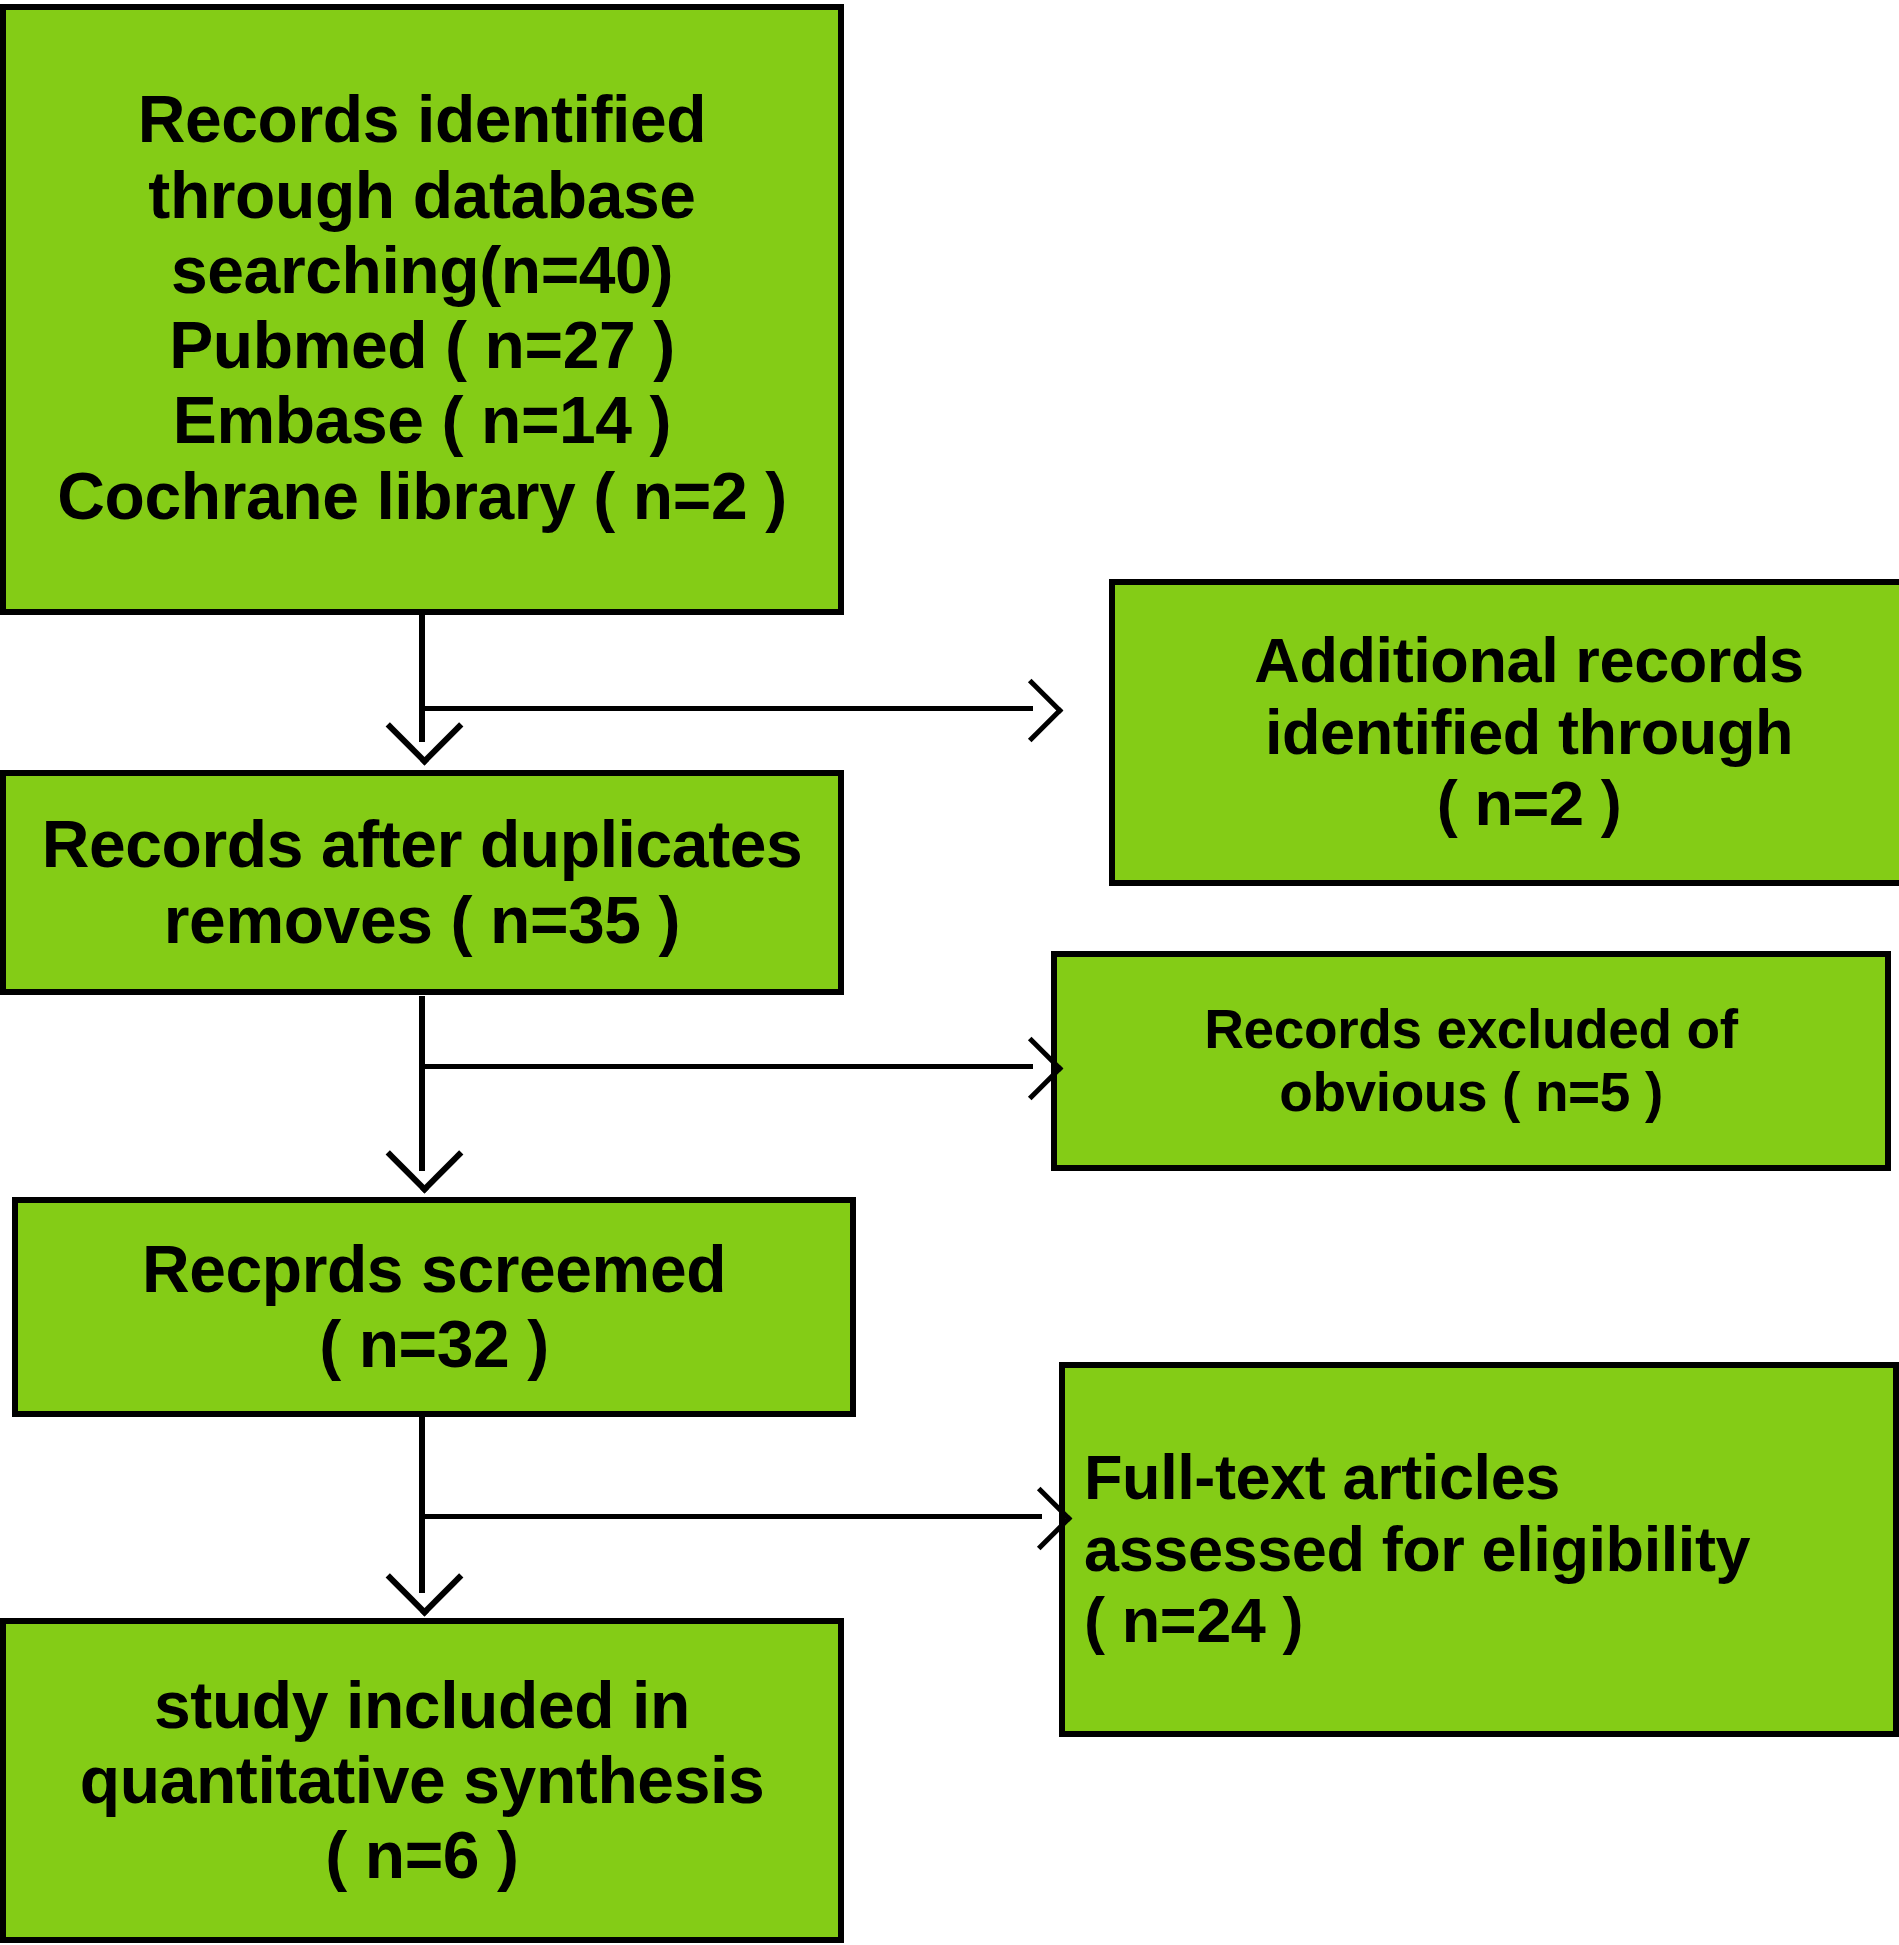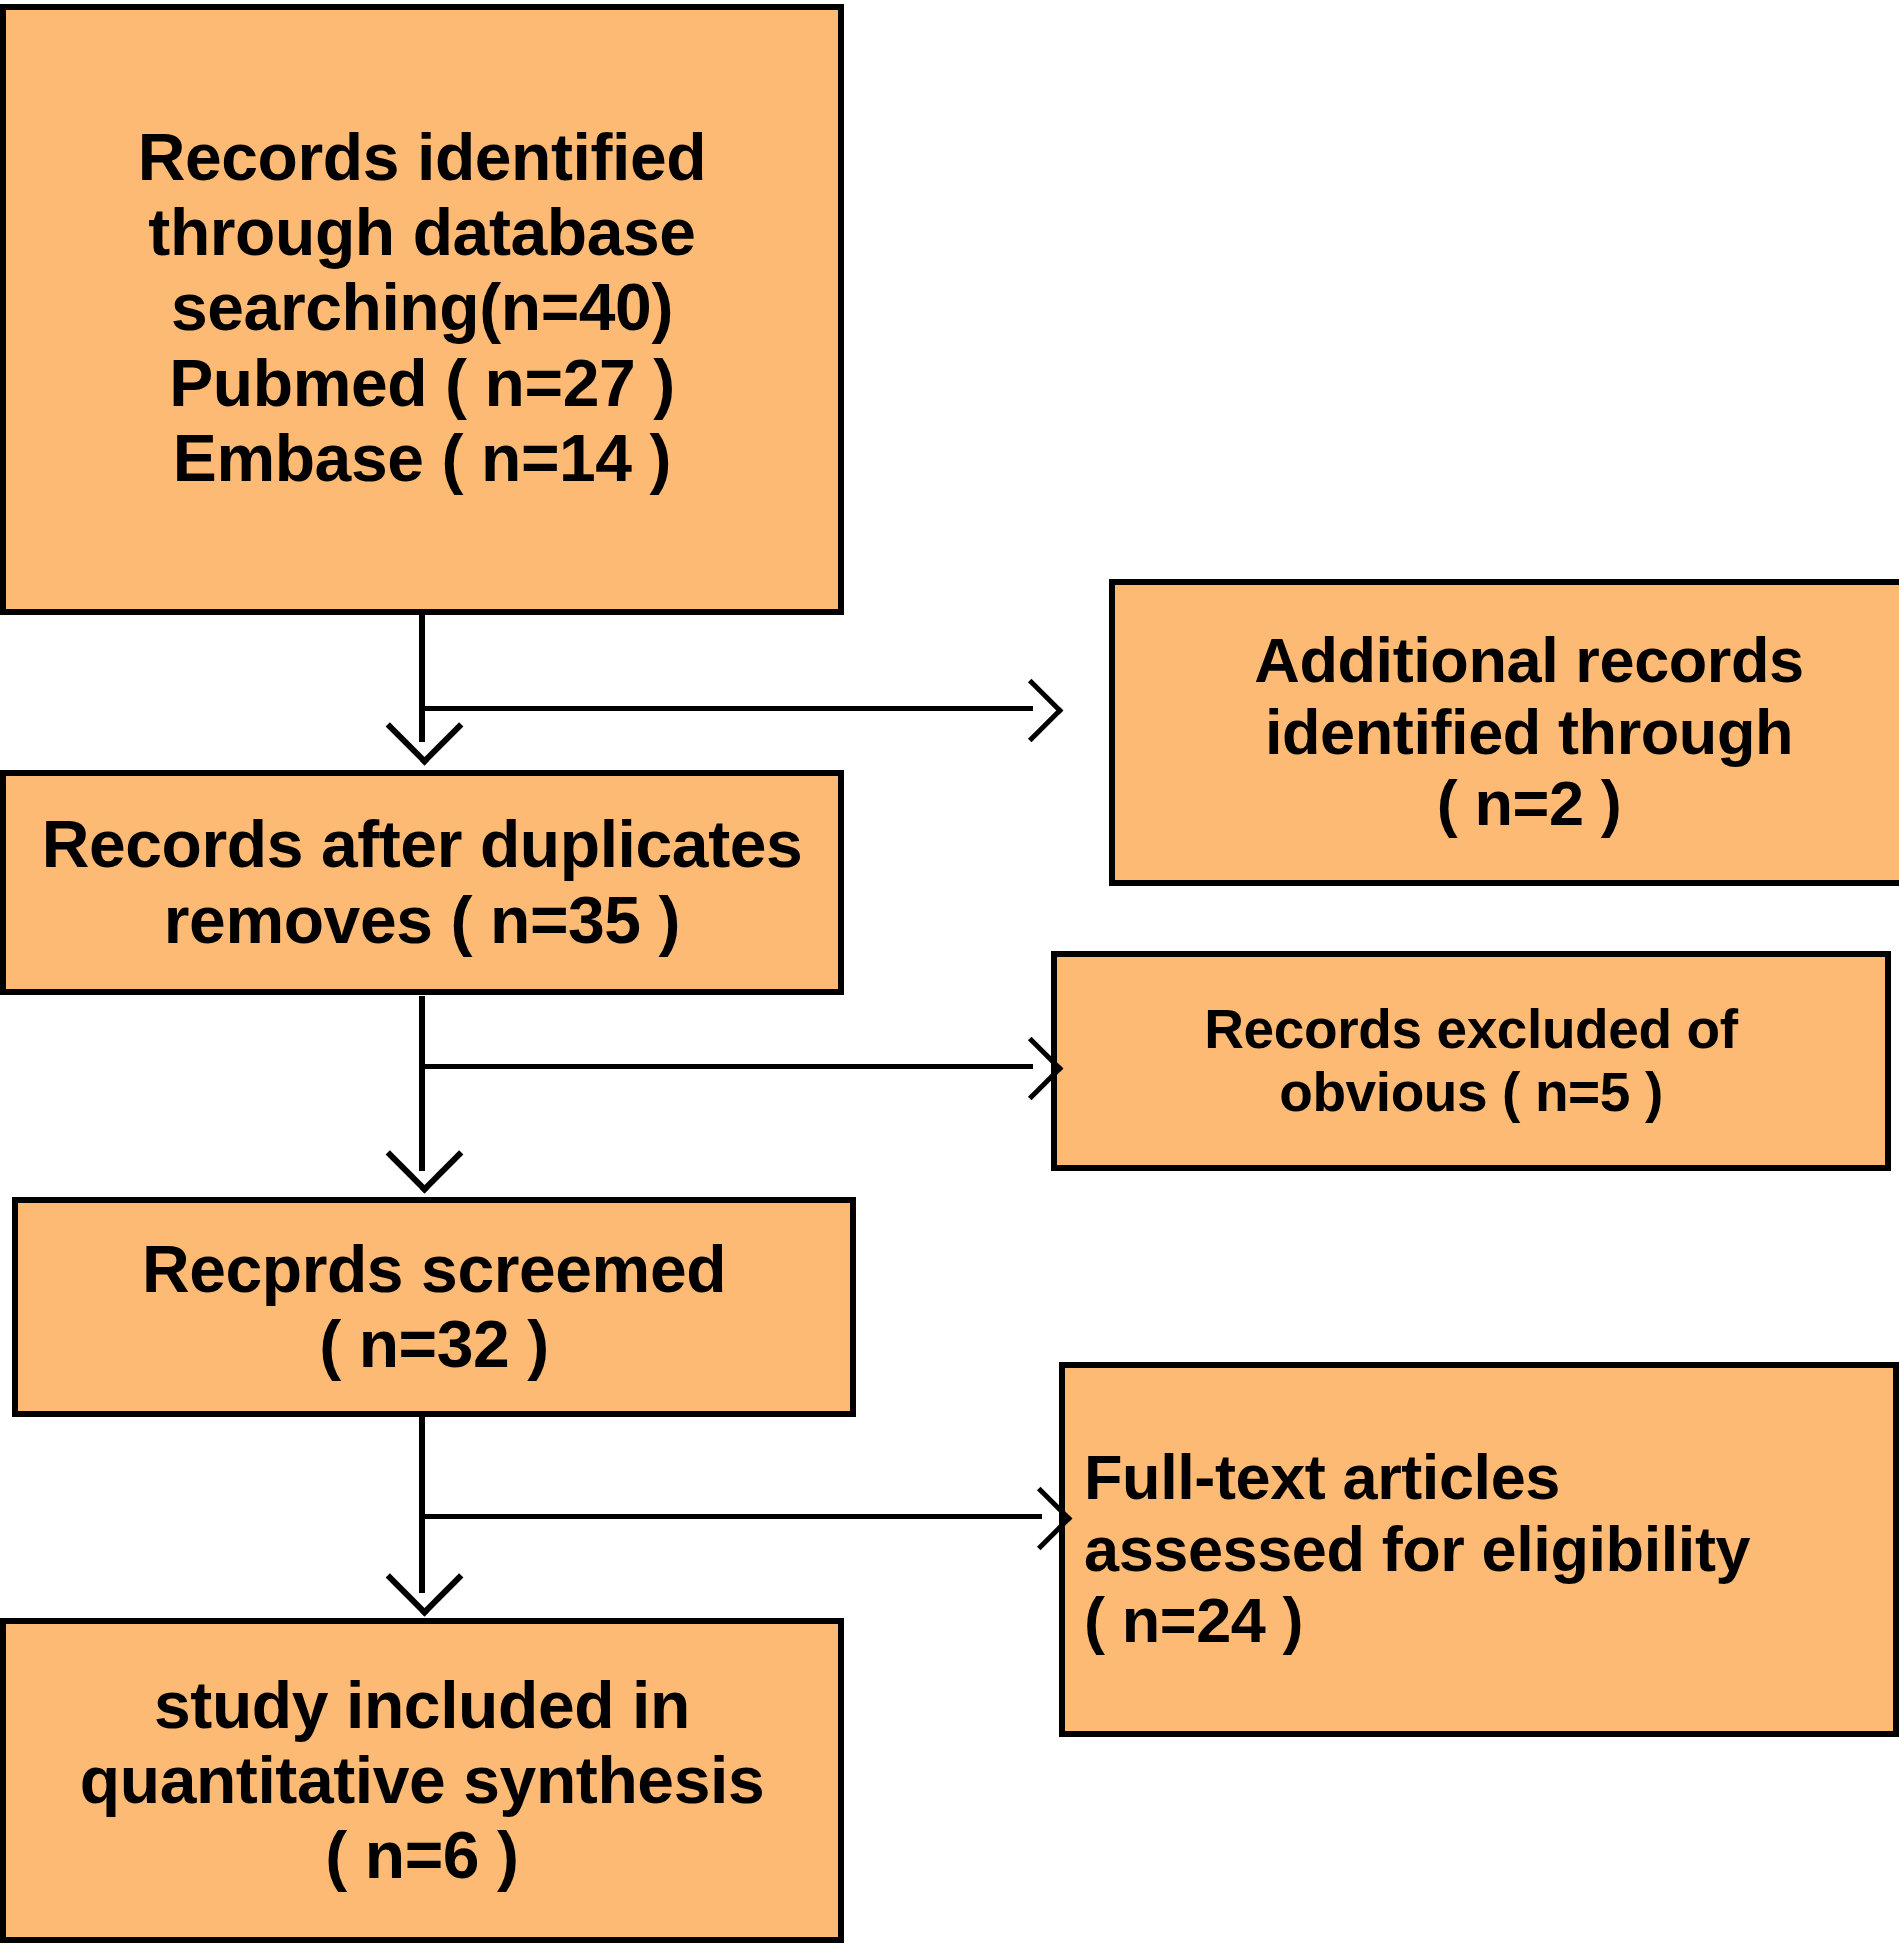--- a/index.html
+++ b/index.html
@@ -13,21 +13,21 @@
     width: 1900px;
     height: 1946px;
     background: #ffffff;
     overflow: hidden;
     font-family: "Liberation Sans", "DejaVu Sans", sans-serif;
   }
   .node {
     position: absolute;
     box-sizing: border-box;
     border: 6.1px solid #000000;
-    background: #fdba74;
+    background: #84cc16;
     display: flex;
     flex-direction: column;
     justify-content: center;
     color: #000000;
     font-weight: bold;
     line-height: 1.14;
     letter-spacing: -0.4px;
   }
   .node .ln {
     display: block;
@@ -106,20 +106,21 @@
 <body>
 
 <div id="canvas">
 
   <div class="node center" id="box-identification">
     <span class="ln">Records identified</span>
     <span class="ln">through database</span>
     <span class="ln">searching(n=40)</span>
     <span class="ln">Pubmed ( n=27 )</span>
     <span class="ln">Embase ( n=14 )</span>
+    <span class="ln">Cochrane library ( n=2 )</span>
   </div>
 
   <div class="node center" id="box-duplicates">
     <span class="ln">Records after duplicates</span>
     <span class="ln">removes ( n=35 )</span>
   </div>
 
   <div class="node center" id="box-screened">
     <span class="ln">Recprds screemed</span>
     <span class="ln">( n=32 )</span>

